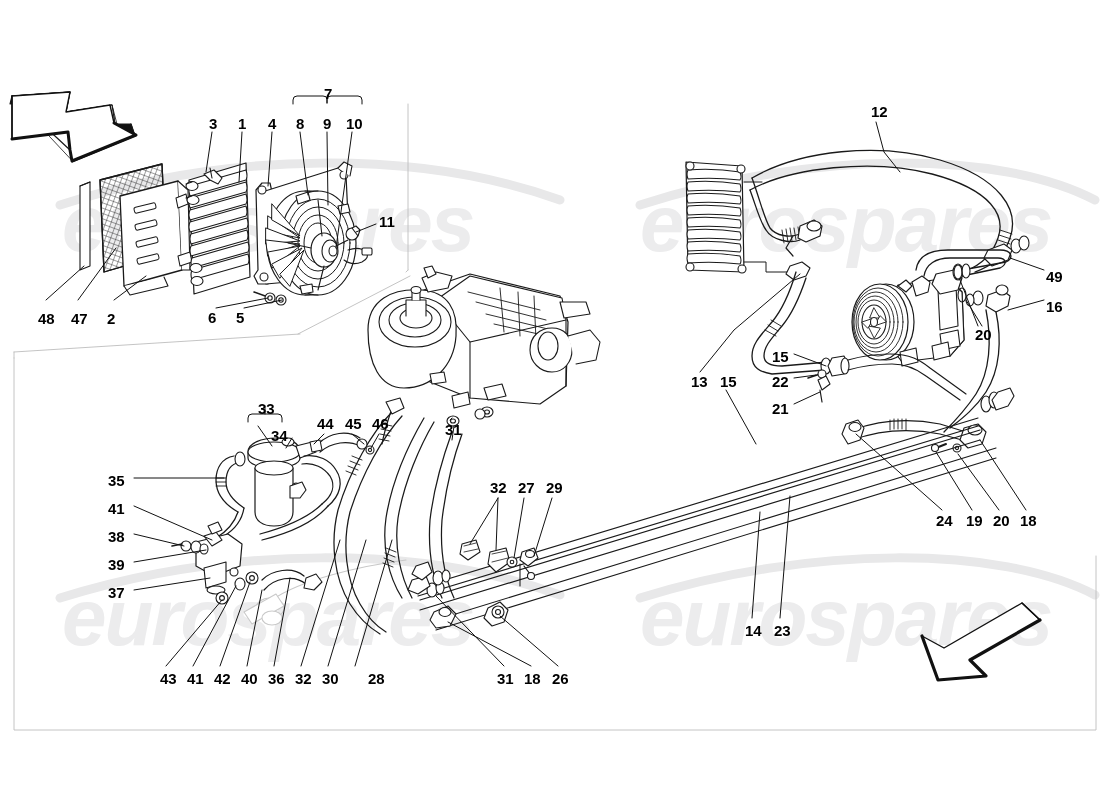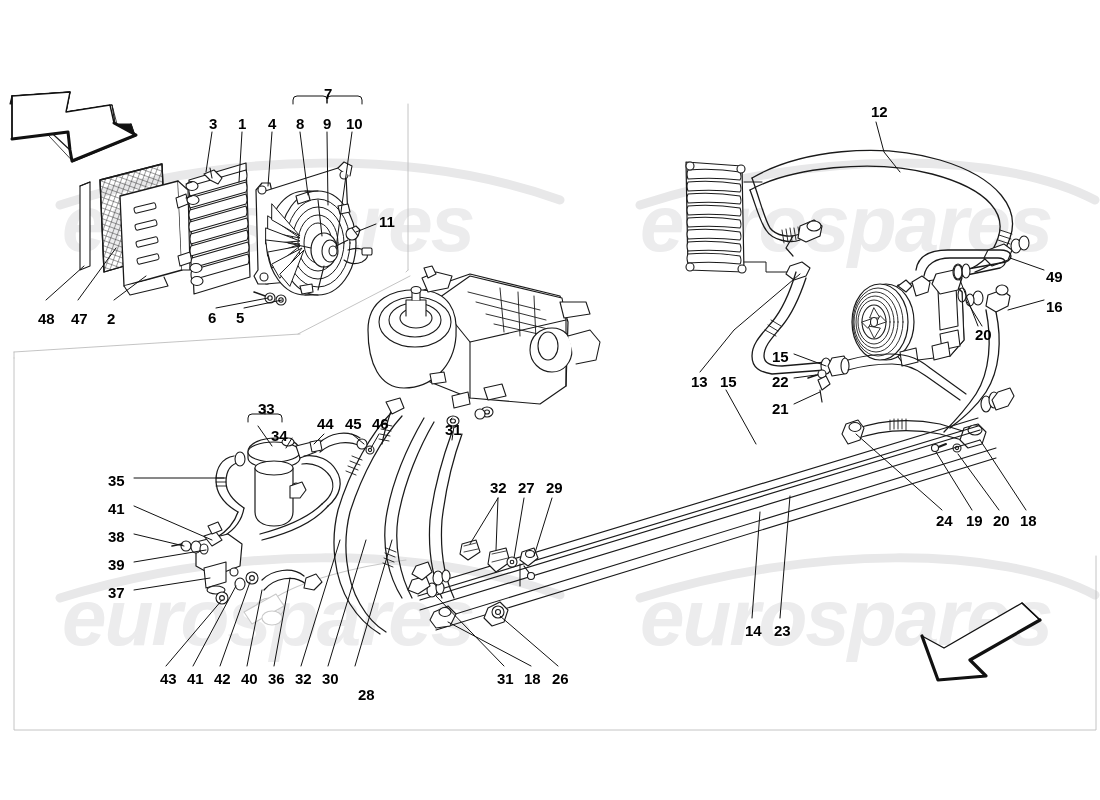--- a/index.html
+++ b/index.html
@@ -670,18 +670,18 @@
   <div class="lbl" style="left:490px; top:480px;">32</div>
   <div class="lbl" style="left:518px; top:480px;">27</div>
   <div class="lbl" style="left:546px; top:480px;">29</div>
   <div class="lbl" style="left:160px; top:671px;">43</div>
   <div class="lbl" style="left:187px; top:671px;">41</div>
   <div class="lbl" style="left:214px; top:671px;">42</div>
   <div class="lbl" style="left:241px; top:671px;">40</div>
   <div class="lbl" style="left:268px; top:671px;">36</div>
   <div class="lbl" style="left:295px; top:671px;">32</div>
   <div class="lbl" style="left:322px; top:671px;">30</div>
-  <div class="lbl" style="left:358px; top:671px;margin-top:16px;">28</div>
+  <div class="lbl" style="left:368px; top:671px;">28</div>
   <div class="lbl" style="left:497px; top:671px;">31</div>
   <div class="lbl" style="left:524px; top:671px;">18</div>
   <div class="lbl" style="left:552px; top:671px;">26</div>
 
 </div>
 
 </body></html>

